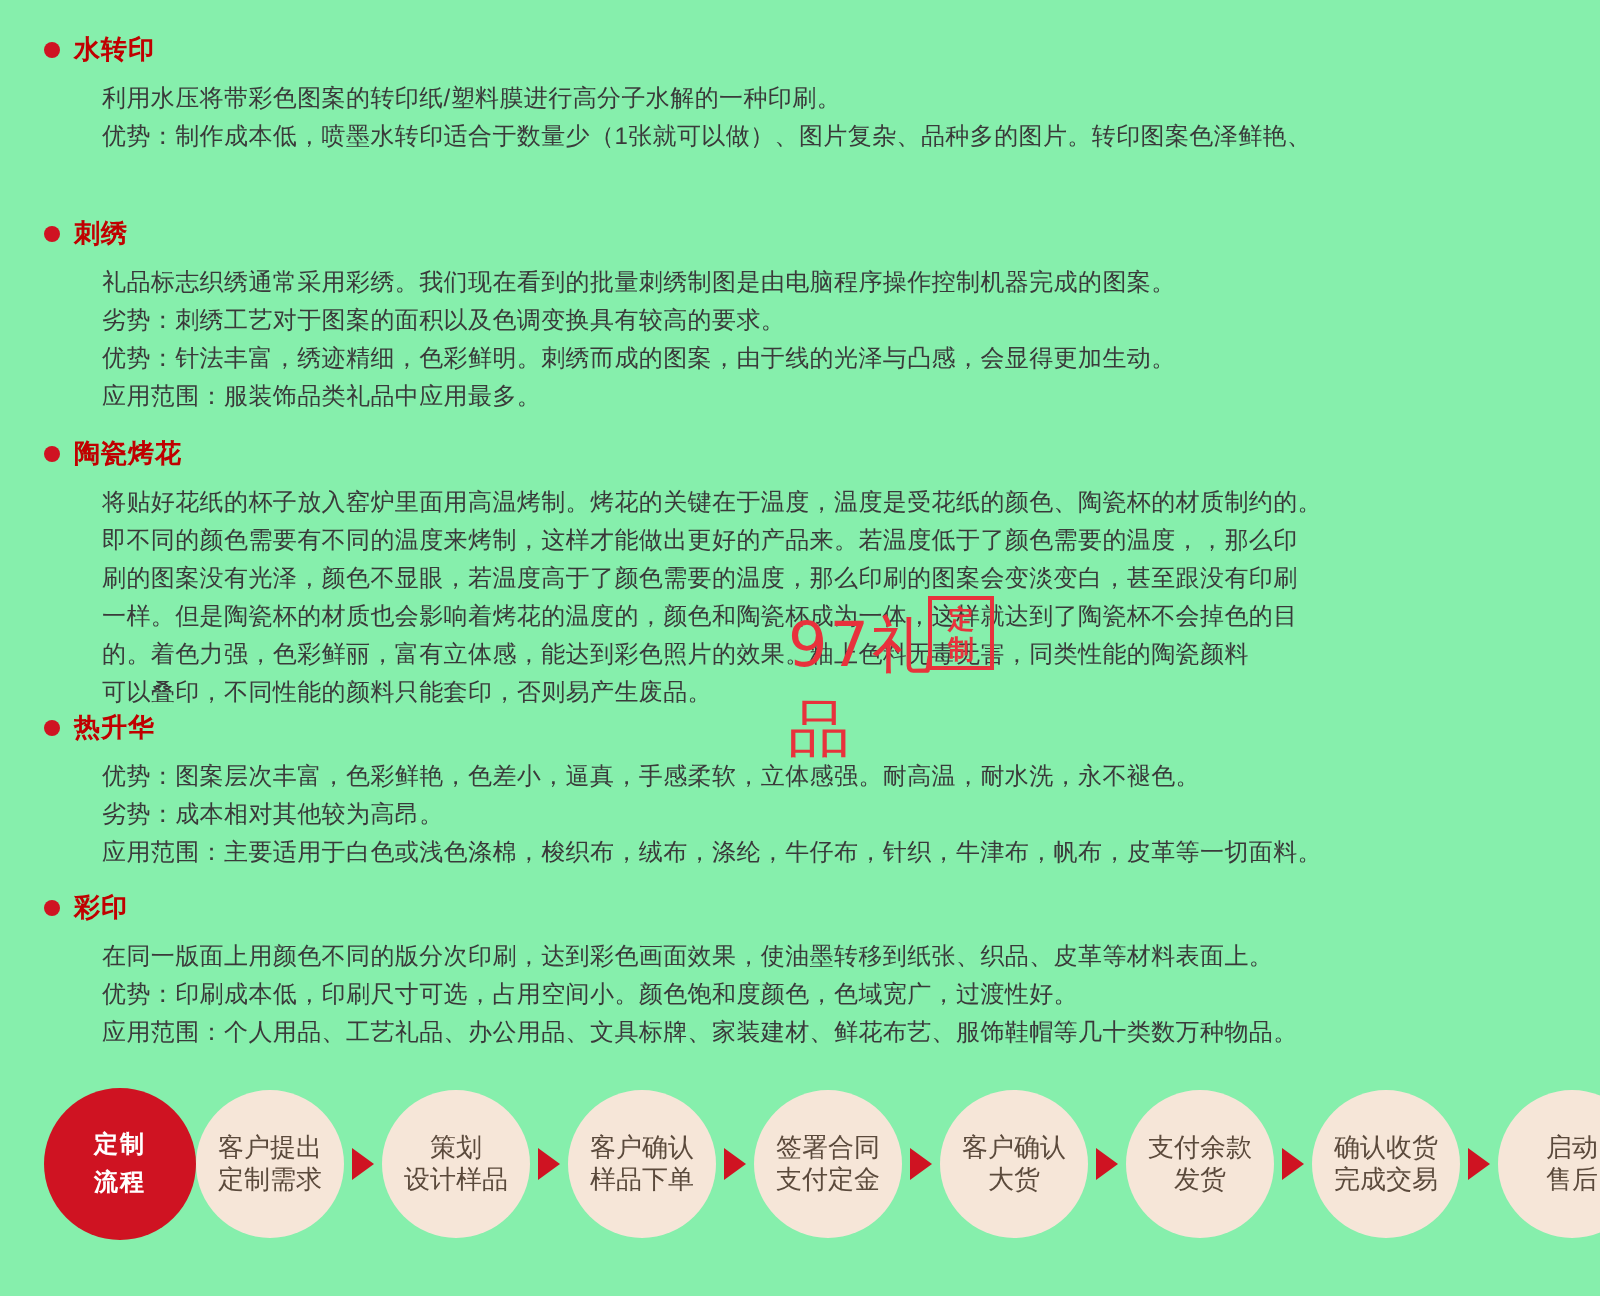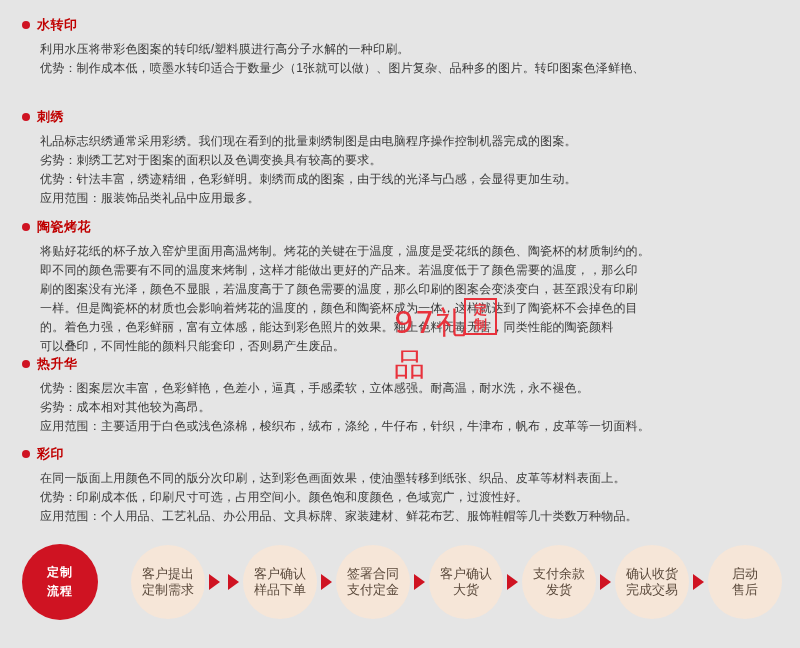--- a/index.html
+++ b/index.html
@@ -6,21 +6,21 @@
   html, body {
     margin: 0; padding: 0;
     width: 800px; height: 648px;
     background: #ffffff;
     font-family: "Liberation Sans", "DejaVu Sans", sans-serif;
   }
   #page {
     position: relative;
     width: 800px; height: 648px;
     overflow: hidden;
-    background: #e5e5e5;
+    background: #86efac;
   }
 
   .section { position: absolute; left: 0; width: 800px; }
 
   .sec-head {
     display: flex;
     align-items: center;
     gap: 7px;
     padding-left: 22px;
     height: 18px;
@@ -33,21 +33,21 @@
   }
   .sec-title {
     color: #c00000;
     font-size: 13px;
     font-weight: bold;
     letter-spacing: .5px;
     line-height: 18px;
   }
 
   .body-lines {
-    padding-left: 40px;
+    padding-left: 51px;
     padding-right: 22px;
     margin-top: 6px;
   }
   .line {
     color: #3a3a3a;
     font-size: 12px;
     line-height: 19px;
     letter-spacing: .2px;
     text-align: justify;
   }
@@ -212,20 +212,24 @@
     <div class="flow-badge">
       <span>定制</span>
       <span>流程</span>
     </div>
     <div class="spacer"></div>
     <div class="flow-step">
       <span>客户提出</span>
       <span>定制需求</span>
     </div>
     <span class="arrow"></span>
+    <div class="flow-step">
+      <span>策划</span>
+      <span>设计样品</span>
+    </div>
     <span class="arrow"></span>
     <div class="flow-step">
       <span>客户确认</span>
       <span>样品下单</span>
     </div>
     <span class="arrow"></span>
     <div class="flow-step">
       <span>签署合同</span>
       <span>支付定金</span>
     </div>

